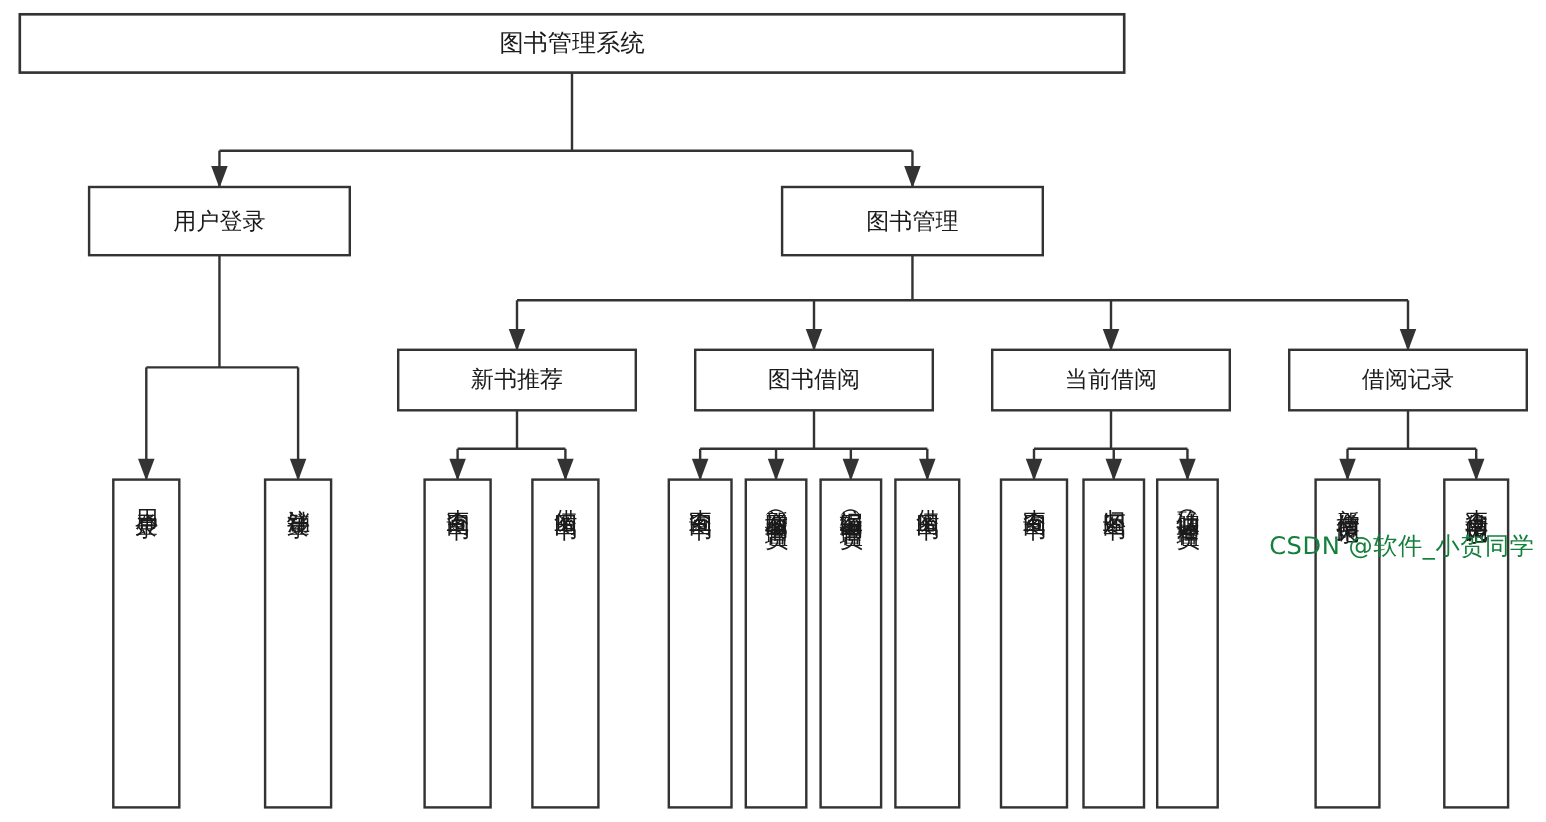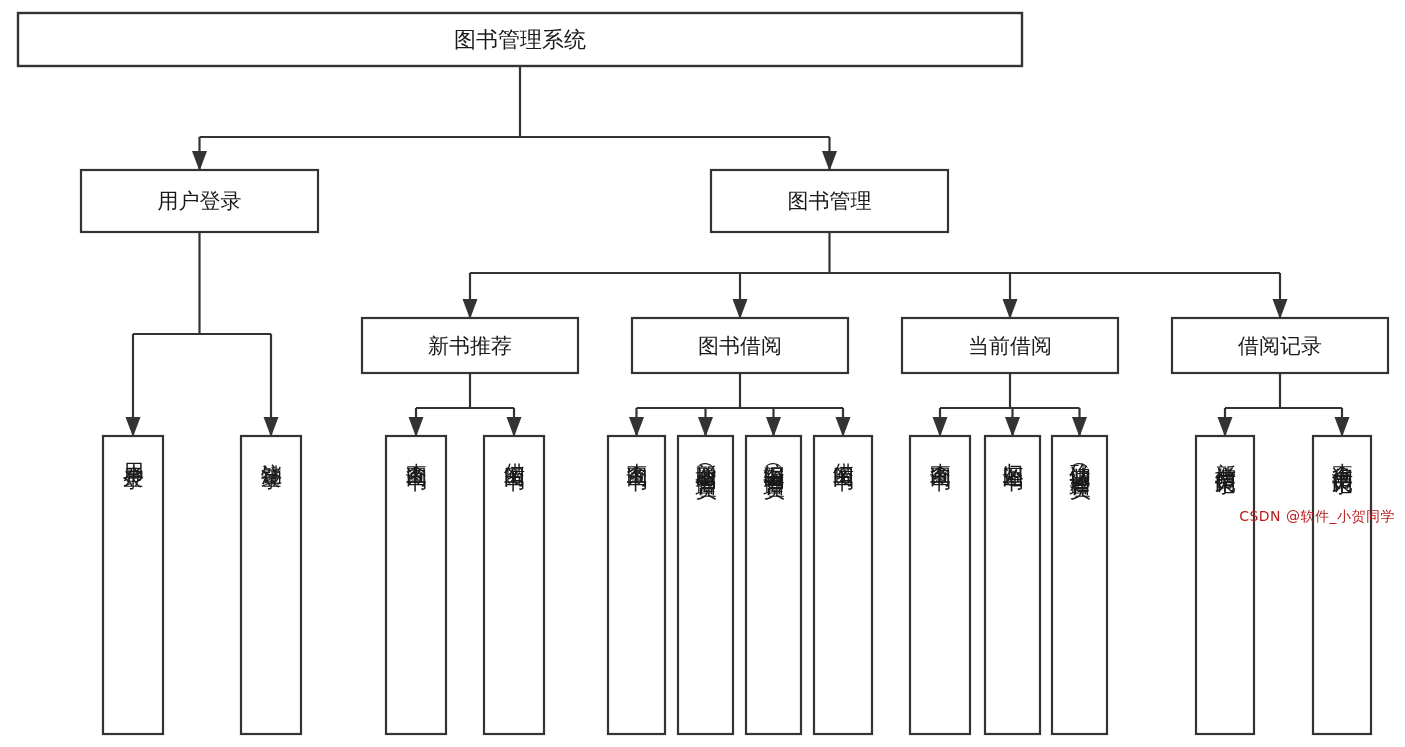--- a/index.html
+++ b/index.html
@@ -70,24 +70,24 @@
     font-size: 21px;
     line-height: 1.28;
     color: #1a1a1a;
     letter-spacing: 2.5px;
     white-space: nowrap;
     text-align: center;
   }
   .watermark {
     position: absolute;
     right: 10px;
-    bottom: 0;
-    font-family: "DejaVu Sans", "Liberation Sans", sans-serif;
-    font-size: 14px;
-    color: #b91c1c;
+    bottom: 14px;
+    font-family: "DejaVu Sans", "Liberation Sans", sans-serif;
+    font-size: 22px;
+    color: #15803d;
     letter-spacing: 0.5px;
     user-select: none;
   }
 </style>
 </head>
 <body>
 
 <div id="diagram-root">
 
   <svg id="tree" viewBox="0 0 1405 747" xmlns="http://www.w3.org/2000/svg">

